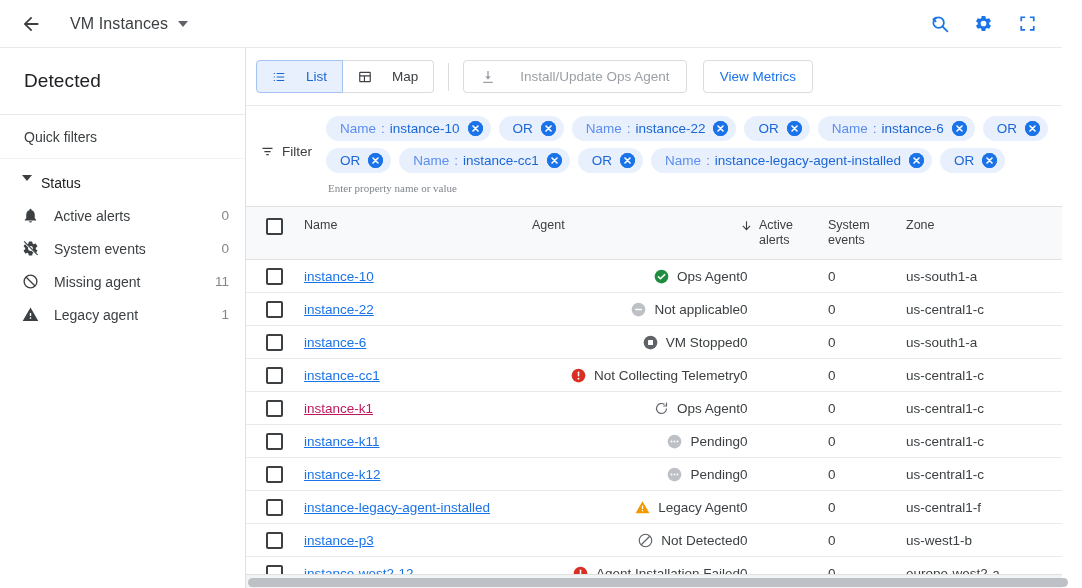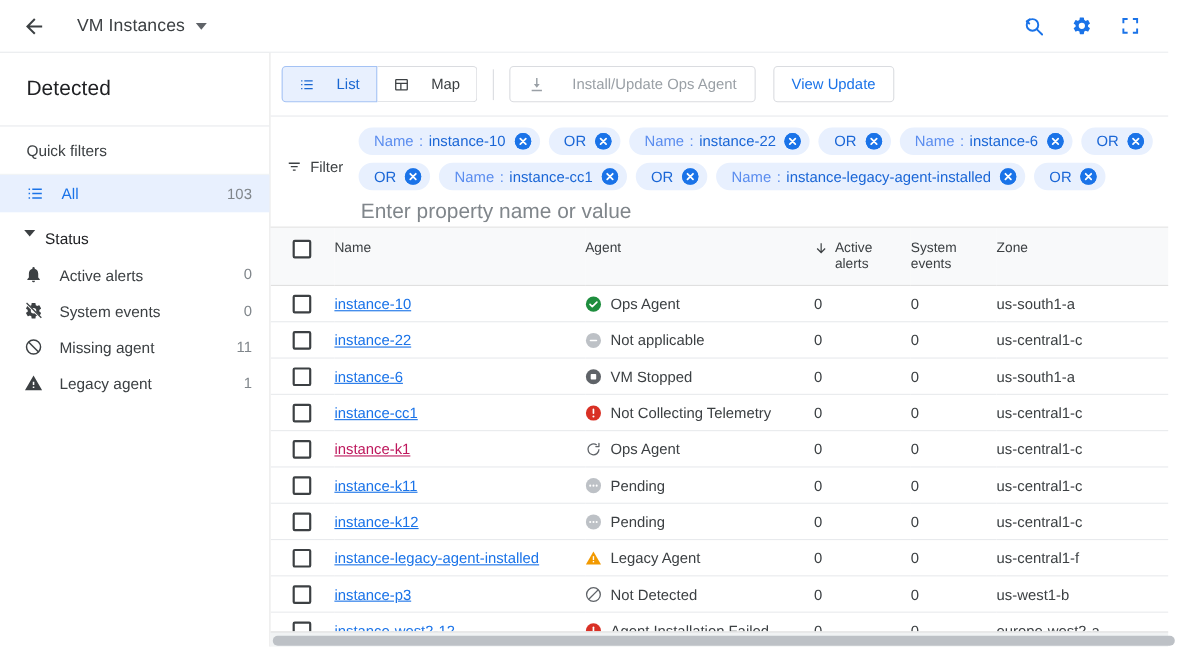--- a/index.html
+++ b/index.html
@@ -130,22 +130,23 @@
   .chip.op { padding: 0 8px 0 14px; }
   .chip.op .v { color: #1a66d6; font-weight: 500; }
   .chip-x {
     width: 15px; height: 15px; border-radius: 50%;
     background: #1a73e8; color: #fff; font-size: 10px; line-height: 15px;
     text-align: center; flex: 0 0 auto; font-weight: bold; cursor: pointer;
     position: relative;
   }
   .chip-x svg { position:absolute; left:0; top:0; }
   .filter-input {
-    font-size: 19px; color: #80868b; padding: 6px 0 0 2px; height: 26px;
+    font-size: 11px; color: #80868b; padding: 6px 0 0 2px; height: 26px;
     cursor: text;
+    font-family: Liberation Serif, serif;
   }
 
   
   .table-wrap { flex: 1; min-height: 0; overflow: hidden; position: relative; }
   table { border-collapse: collapse; width: 1130px; table-layout: fixed; }
   thead th {
     background: #f8f9fa; font-size: 12.5px; color: #3c4043; font-weight: 500;
     text-align: left; padding: 11px 0 11px 0; vertical-align: top;
     border-bottom: 1px solid #e0e0e0;
     height: 52px;
@@ -163,21 +164,21 @@
   tbody td {
     font-size: 13.5px; color: #3c4043; border-bottom: 1px solid #e8eaed;
     height: 33px; padding: 0; vertical-align: middle;
   }
   .cbox {
     width: 17px; height: 17px; border: 2px solid #3c4043; border-radius: 2px;
     background: #fff; cursor: pointer; display: block;
   }
   .link { color: #1a73e8; text-decoration: underline; cursor: pointer; font-size: 13.5px; }
   .link.visited { color: #be185d; }
-  .agent-cell { display: flex; align-items: center; gap: 8px; }
+  .agent-cell { display: flex; align-items: center; gap: 8px; justify-content: flex-end; }
   .agent-cell .txt { color: #3c4043; }
   .num { color: #3c4043; }
   .zone { color: #3c4043; }
 
   
   .hscroll {
     height: 14px; background: #f1f3f4; border-top: 1px solid #e0e0e0;
     position: relative; flex: 0 0 auto;
   }
   .hscroll .thumb {
@@ -219,29 +220,20 @@
       </div>
     </div>
   </div>
 
   <div class="body">
 
     <div class="sidebar">
       <div class="sb-title">Detected</div>
       <div class="sb-quick">Quick filters</div>
 
-      <div class="sb-row active">
-        <span class="ic">
-          <svg width="16" height="16" viewBox="0 0 24 24" fill="currentColor">
-            <path d="M3 5h2v2H3V5zm0 6h2v2H3v-2zm0 6h2v2H3v-2zM8 5h13v2H8V5zm0 6h13v2H8v-2zm0 6h13v2H8v-2z"></path>
-          </svg>
-        </span>
-        <span class="lbl">All</span>
-        <span class="cnt">103</span>
-      </div>
 
       <div class="sb-group">
         <span class="tri"></span>
         <span>Status</span>
       </div>
 
       <div class="sb-status-row">
         <span class="ic">
           <svg width="17" height="17" viewBox="0 0 24 24" fill="currentColor">
             <path d="M12 22c1.1 0 2-.9 2-2h-4a2 2 0 002 2zm6-6v-5c0-3.07-1.64-5.64-4.5-6.32V4a1.5 1.5 0 00-3 0v.68C7.63 5.36 6 7.92 6 11v5l-2 2v1h16v-1l-2-2z"></path>
@@ -313,21 +305,21 @@
         <button class="btn-outline disabled">
           <span>
             <svg width="16" height="16" viewBox="0 0 24 24" fill="currentColor">
               <path d="M11 3h2v8h3l-4 5-4-5h3V3zM5 19h14v2H5v-2z"></path>
             </svg>
           </span>
           <span>Install/Update Ops Agent</span>
         </button>
 
         <button class="btn-outline primary">
-          <span>View Update</span>
+          <span>View Metrics</span>
         </button>
       </div>
 
       <div class="filterbar">
         <div class="filter-label">
           <span>
             <svg width="15" height="15" viewBox="0 0 24 24" fill="currentColor">
               <path d="M4 6h16v2H4V6zm3 5h10v2H7v-2zm3 5h4v2h-4v-2z"></path>
             </svg>
           </span>

